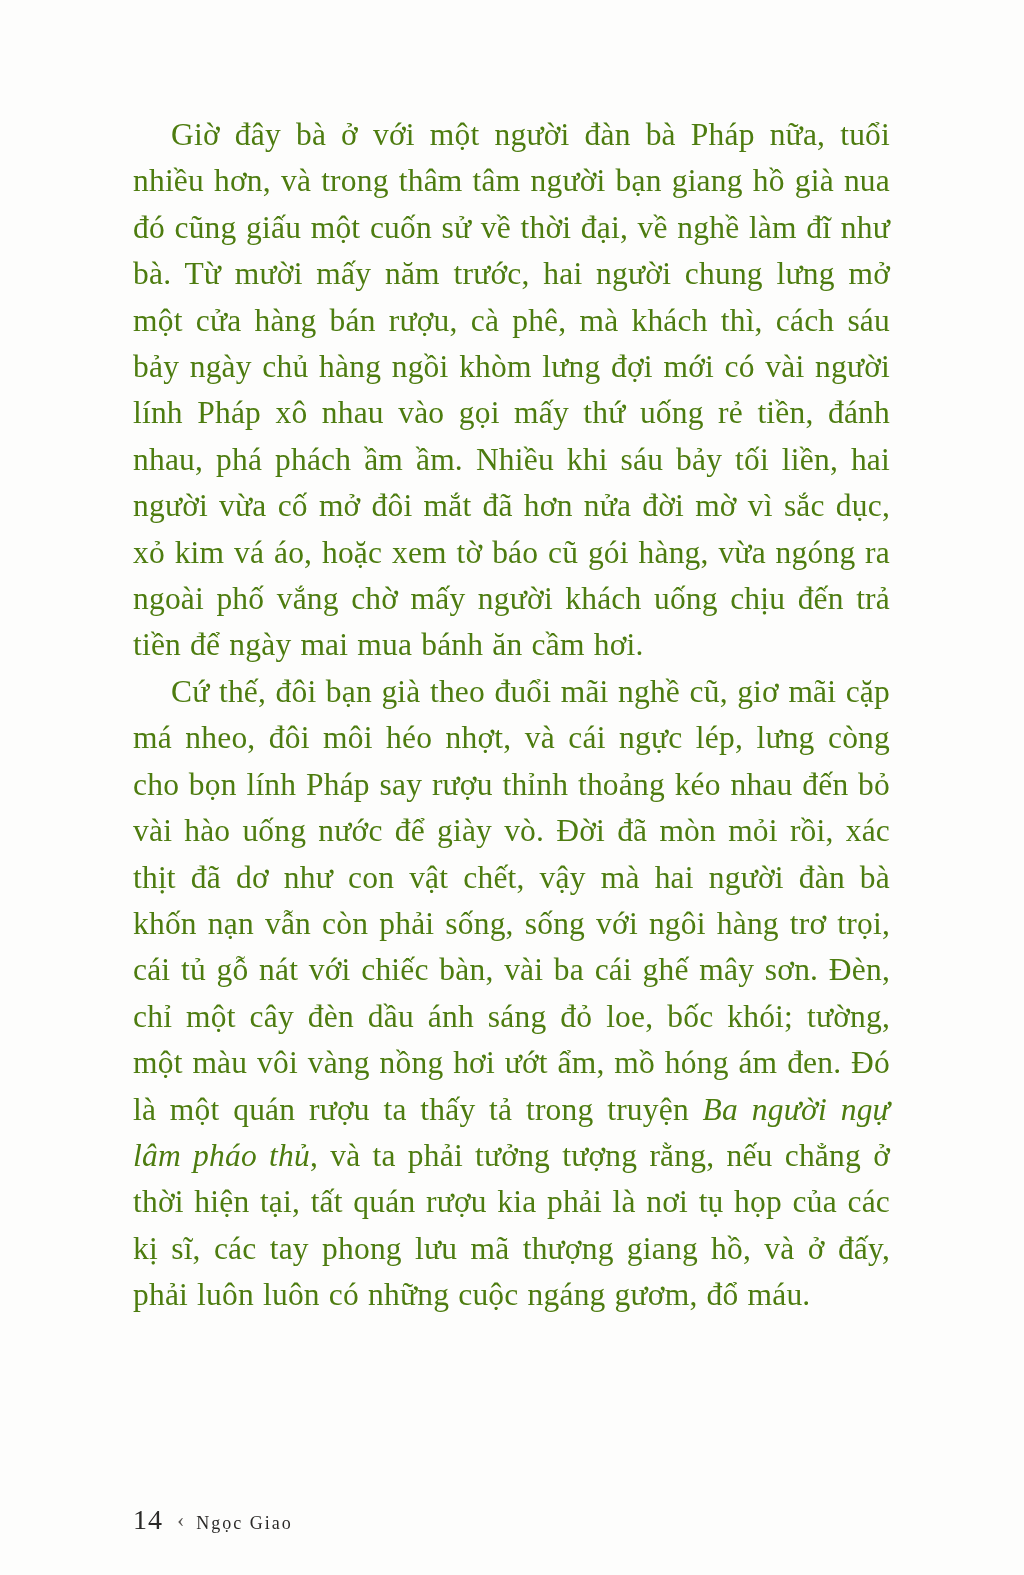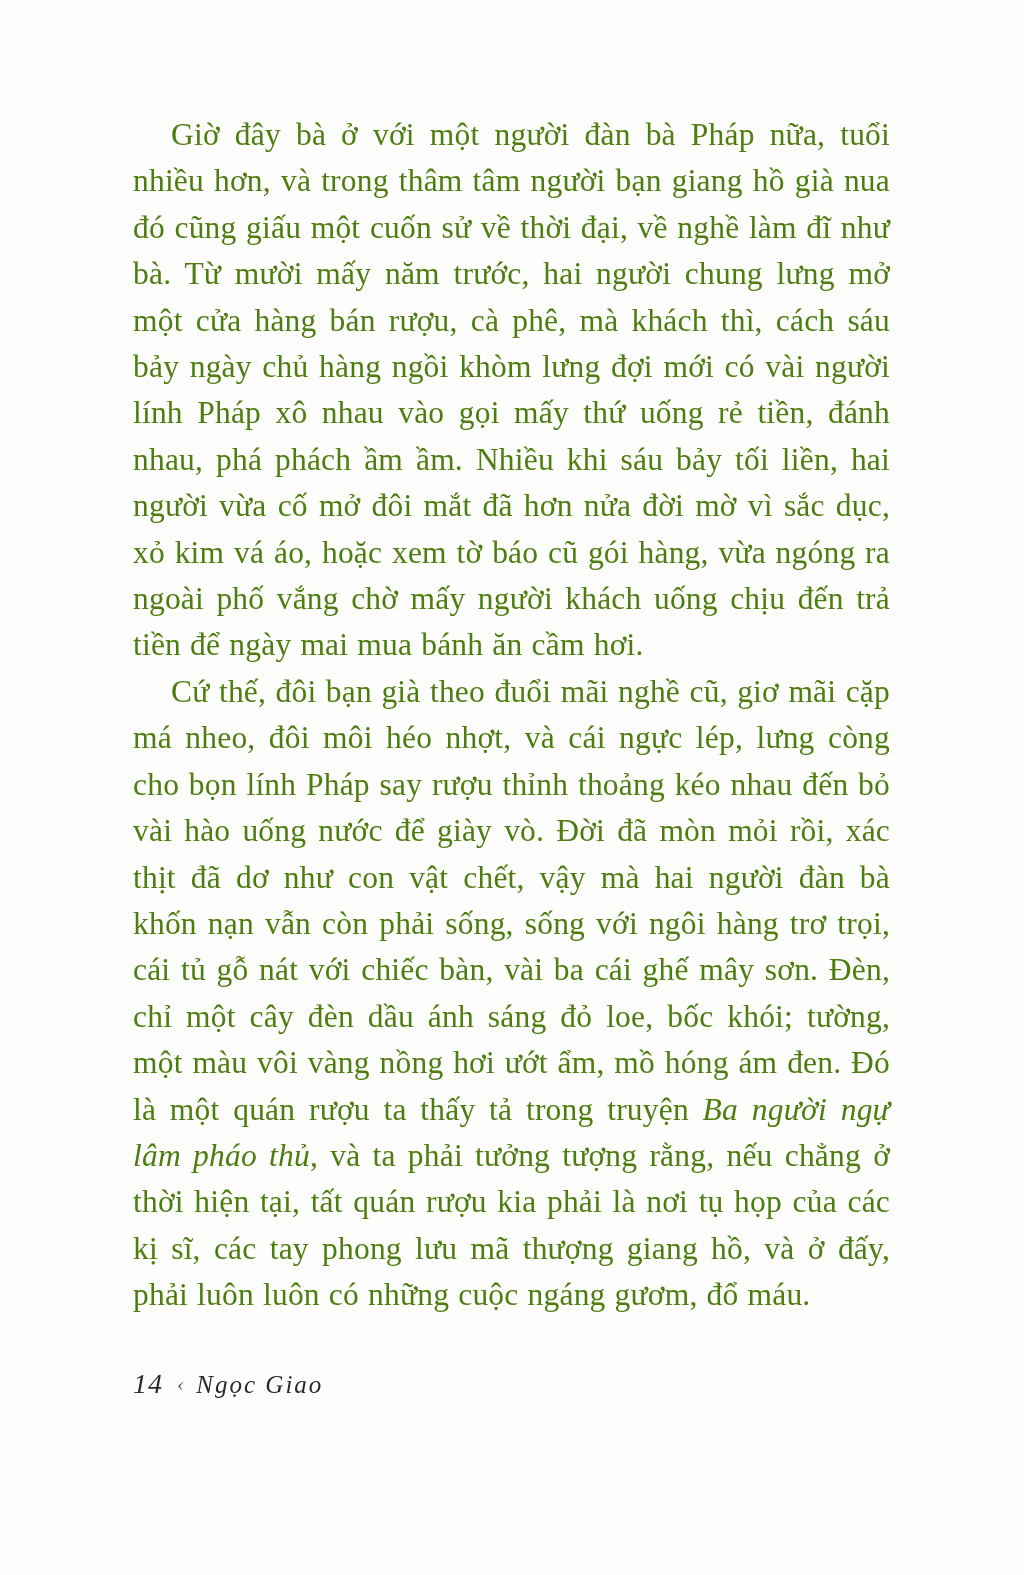--- a/index.html
+++ b/index.html
@@ -33,39 +33,38 @@
     text-indent: 38px;
     letter-spacing: 0.2px;
     word-spacing: 1px;
   }
   .para em {
     font-style: italic;
   }
   .footer {
     position: absolute;
     left: 133px;
-    top: 1368px;
+    top: 1504px;
     display: flex;
     align-items: baseline;
     color: #2a2927;
-    font-style: italic;
   }
   .footer .page-number {
     font-size: 28px;
     letter-spacing: 1px;
   }
   .footer .sep {
     font-size: 22px;
     color: #55534f;
     margin: 0 12px 0 14px;
     position: relative;
     top: -2px;
   }
   .footer .author {
-    font-size: 25px;
+    font-size: 18px;
     letter-spacing: 2px;
   }
 </style>
 </head>
 <body>
 
 <div class="page">
 
   <div class="text-block">
     <p class="para"><span>Giờ đây bà ở với một người đàn bà Pháp nữa, tuổi nhiều hơn, và trong thâm tâm người bạn giang hồ già nua đó cũng giấu một cuốn sử về thời đại, về nghề làm đĩ như bà. Từ mười mấy năm trước, hai người chung lưng mở một cửa hàng bán rượu, cà phê, mà khách thì, cách sáu bảy ngày chủ hàng ngồi khòm lưng đợi mới có vài người lính Pháp xô nhau vào gọi mấy thứ uống rẻ tiền, đánh nhau, phá phách ầm ầm. Nhiều khi sáu bảy tối liền, hai người vừa cố mở đôi mắt đã hơn nửa đời mờ vì sắc dục, xỏ kim vá áo, hoặc xem tờ báo cũ gói hàng, vừa ngóng ra ngoài phố vắng chờ mấy người khách uống chịu đến trả tiền để ngày mai mua bánh ăn cầm hơi.</span></p>

